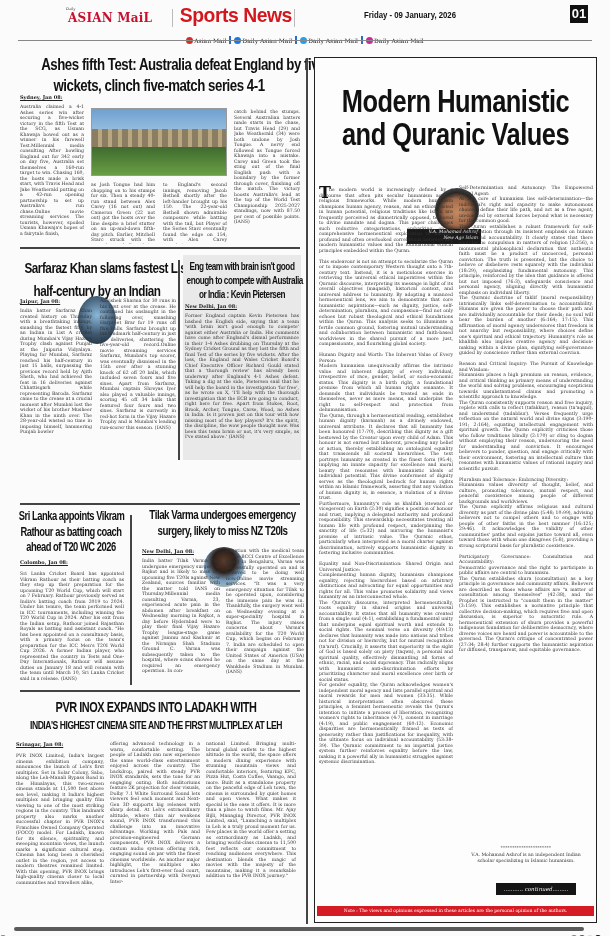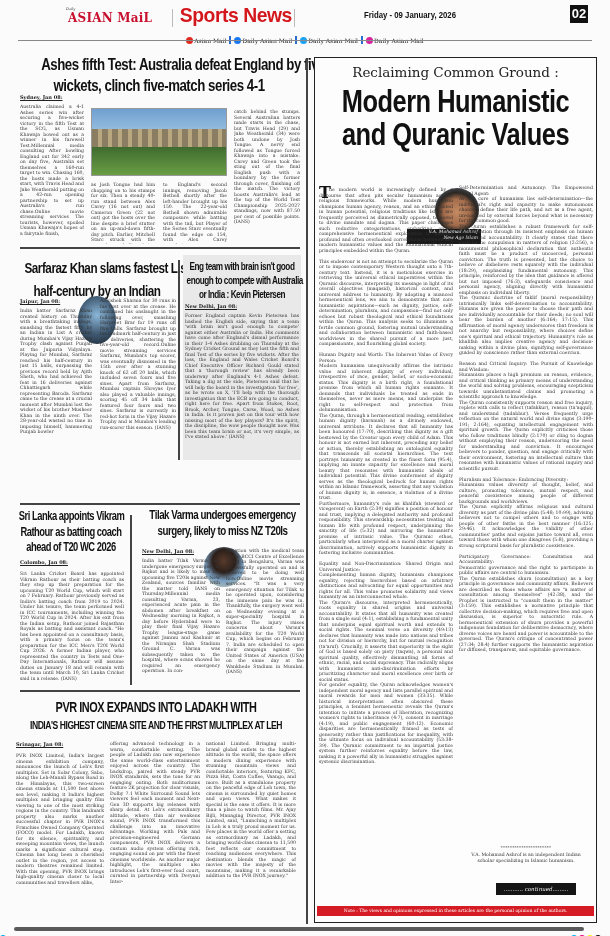--- a/index.html
+++ b/index.html
@@ -22,21 +22,21 @@
 
 <div class="abs" style="left:0;top:0;width:610px;height:40px;">
   <div class="abs" style="left:66px;top:7px;width:110px;height:20px;">
     <span class="abs" style="left:0;top:0;font-size:3.5px;color:#333;font-style:italic;">Daily</span>
     <span class="abs" style="left:2px;top:4px;font-family:'DejaVu Serif',serif;font-weight:bold;font-size:12px;color:#c8102e;letter-spacing:0.2px;white-space:nowrap;">ASIAN MaiL</span>
   </div>
   <div class="abs" style="left:172px;top:9px;width:1px;height:18px;background:#bbb;"></div>
   <div class="abs" style="left:175px;top:3px;width:120px;text-align:center;font-family:'Liberation Sans',sans-serif;font-weight:bold;font-size:21px;color:#d4171c;letter-spacing:-0.5px;white-space:nowrap;transform:scaleX(0.92);">Sports News</div>
   <div class="abs" style="left:294px;top:9px;width:1px;height:18px;background:#bbb;"></div>
   <div class="abs" style="left:345px;top:9px;width:130px;text-align:center;font-family:'Liberation Sans',sans-serif;font-weight:bold;font-size:9.5px;color:#111;white-space:nowrap;transform:scaleX(0.82);">Friday - 09  January, 2026</div>
-  <div class="abs" style="left:570px;top:5px;width:18px;height:18px;background:#111;color:#fff;font-family:'Liberation Sans',sans-serif;font-weight:bold;font-size:13px;text-align:center;line-height:18px;">02</div>
+  <div class="abs" style="left:570px;top:5px;width:18px;height:18px;background:#111;color:#fff;font-family:'Liberation Sans',sans-serif;font-weight:bold;font-size:13px;text-align:center;line-height:18px;">01</div>
   <div class="abs" style="left:0;top:29px;width:610px;text-align:center;white-space:nowrap;">
     <span class="social">
         <span class="icon-dot" style="background:#e02b20;"></span>
         <span>Asian Mail</span>
       </span><span class="sep"></span><span class="social">
         <span class="icon-dot" style="background:#1877f2;"></span>
         <span>Daily Asian Mail</span>
       </span><span class="sep"></span><span class="social">
         <span class="icon-dot" style="background:#1da1f2;"></span>
         <span>Daily Asian Mail</span>
@@ -121,21 +121,20 @@
   </div>
   <div class="abs dateline" style="left:2px;top:47px;">Srinagar, Jan 08:</div>
   <div class="abs txt" style="left:2px;top:59px;width:88px;height:140px;overflow:hidden;">PVR INOX Limited, India's largest cinema exhibition company, announces the launch of Leh's first multiplex. Set in Solar Colony, Sabo, along the Leh-Manali Bypass Road in the Himalayas, this two-screen cinema stands at 11,500 feet above sea level, making it India's highest multiplex and bringing quality film viewing to one of the most striking regions in the country. This landmark property also marks another successful chapter in PVR INOX's Franchise Owned Company Operated (FOCO) model. For Ladakh, known for its silence, spirituality, and sweeping mountain views, the launch marks a significant cultural step. Cinema has long been a cherished outlet in the region, yet access to modern theatres remained limited. With this opening, PVR INOX brings high-quality cinema closer to local communities and travellers alike,</div>
   <div class="abs txt" style="left:96px;top:47px;width:90px;height:152px;overflow:hidden;">offering advanced technology in a warm, comfortable setting. The people of Ladakh can now experience the same world-class entertainment enjoyed across the country. The backdrop, paired with steady PVR INOX standards, sets the tone for an engaging outing. Both auditoriums feature 2K projection for clear visuals, Dolby 7.1 White Surround Sound lets viewers feel each moment and Next-Gen 3D supports big releases with sharp detail. At Leh's extraordinary altitude, where thin air weakens sound, PVR INOX transformed this challenge into an innovative advantage. Working with Pals and precision-engineered German components, PVR INOX delivers a custom audio system offering rich, engaging sound on par with the finest cinemas worldwide. As another major highlight, the multiplex also introduces Leh's first-ever food court, curated in partnership with Devyani Inter-</div>
   <div class="abs txt" style="left:192px;top:47px;width:90px;height:152px;overflow:hidden;">national Limited. Bringing multi-brand global outlets to the highest altitude in the world, the space offers a modern dining experience with stunning mountain views and comfortable interiors, featuring KFC, Pizza Hut, Costa Coffee, Vaango, and more. Built as a standalone property on the peaceful edge of Leh town, the cinema is surrounded by quiet homes and open views. What makes it special is the ease it offers. It is more than a place to watch films. Mr. Ajay Bijli, Managing Director, PVR INOX Limited, said, "Launching a multiplex in Leh is a truly proud moment for us. Few places in the world offer a setting as extraordinary as Ladakh, and bringing world-class cinema to 11,500 feet reflects our commitment to reaching audiences everywhere. This destination blends the magic of movies with the majesty of the mountains, making it a remarkable addition to the PVR INOX journey."</div>
 </div>
 
 <div class="abs" style="left:306px;top:58px;width:1.5px;height:866px;background:#444;"></div>
 
 <div class="abs" style="left:314px;top:57px;width:283px;height:866px;border:1px solid #222;background:#fdfdfd;">
-  <div class="abs" style="left:0;top:6px;width:281px;text-align:center;font-family:'DejaVu Serif',serif;font-size:13.5px;color:#222;white-space:nowrap;">Reclaiming Common Ground :</div>
   <div class="abs hl" style="left:-10px;top:27px;width:301px;font-size:31px;line-height:33px;white-space:nowrap;transform:scaleX(0.82);">
     <div>Modern Humanistic</div>
     <div>and Quranic Values</div>
   </div>
 
   <div class="abs circle" style="left:120px;top:130px;width:44px;height:44px;background:radial-gradient(circle at 50% 55%,#c38a62 0%,#a46c4b 40%,#2b2622 60%,#6d7d99 100%);"></div>
   <div class="abs" style="left:92px;top:171px;width:74px;height:15px;background:#1b1b1b;color:#fff;text-align:right;padding-right:3px;">
     <div style="font-family:'DejaVu Serif',serif;font-style:italic;font-size:4.5px;line-height:6px;">V.A. Mohamad Ashrof</div>
     <div style="font-family:'DejaVu Serif',serif;font-style:italic;font-size:4.5px;line-height:6px;">New Age Islam</div>
   </div>

